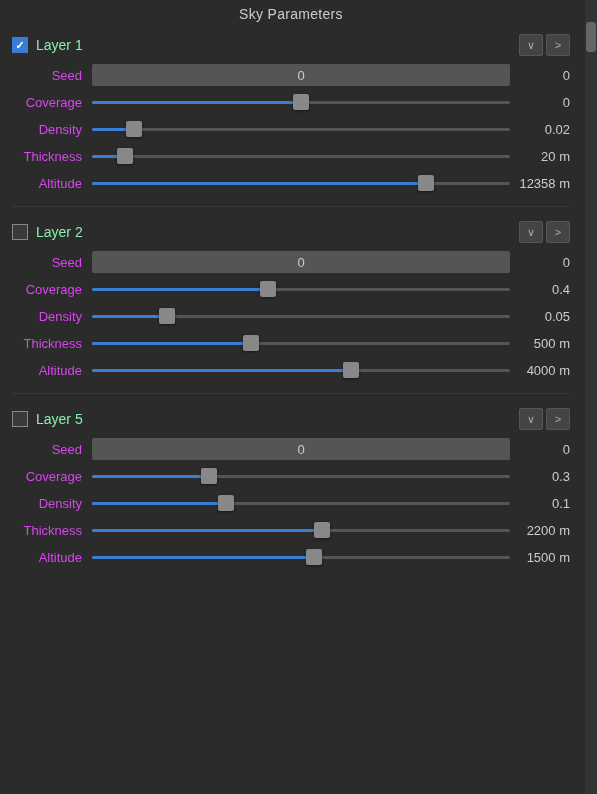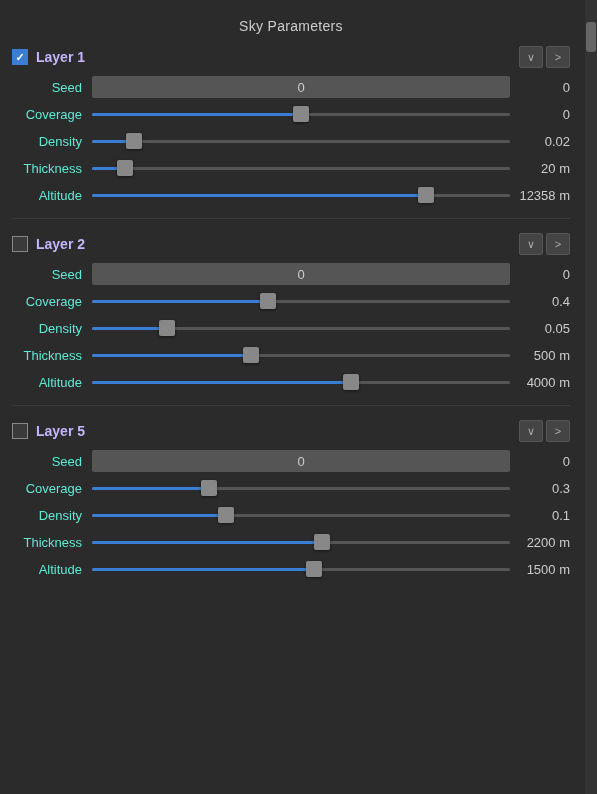--- a/index.html
+++ b/index.html
@@ -7,21 +7,21 @@
       background: #2b2b2b;
       font-family: Arial, sans-serif;
       font-size: 13px;
       color: #cccccc;
       width: 597px;
       min-height: 794px;
     }
     .panel {
       width: 567px;
       background: #2b2b2b;
-      padding: 12px 0 8px 0;
+      padding: 0 0 8px 0;
       position: relative;
     }
     .title {
       text-align: center;
       font-size: 14px;
       color: #cccccc;
       padding: 6px 0 10px 0;
       letter-spacing: 0.3px;
     }
     .scrollbar {
@@ -74,22 +74,21 @@
       border-color: #3a7dd4;
     }
     .checkbox.checked::after {
       content: '✓';
       color: white;
       font-size: 11px;
       font-weight: bold;
     }
     .layer-name {
       font-size: 14px;
-      color: #c4b5fd;
-      font-weight: bold;
+      color: #86efac;
     }
     .layer-header-right {
       display: flex;
       gap: 3px;
     }
     .header-btn {
       width: 24px;
       height: 22px;
       background: #444;
       border: 1px solid #555;
@@ -104,21 +103,21 @@
     .param-row {
       display: flex;
       align-items: center;
       margin-bottom: 5px;
       height: 22px;
     }
     .param-label {
       width: 80px;
       text-align: right;
       padding-right: 10px;
-      color: #5eead4;
+      color: #d946ef;
       font-size: 13px;
       flex-shrink: 0;
     }
     .param-control {
       flex: 1;
       display: flex;
       align-items: center;
     }
     .param-value {
       width: 60px;

